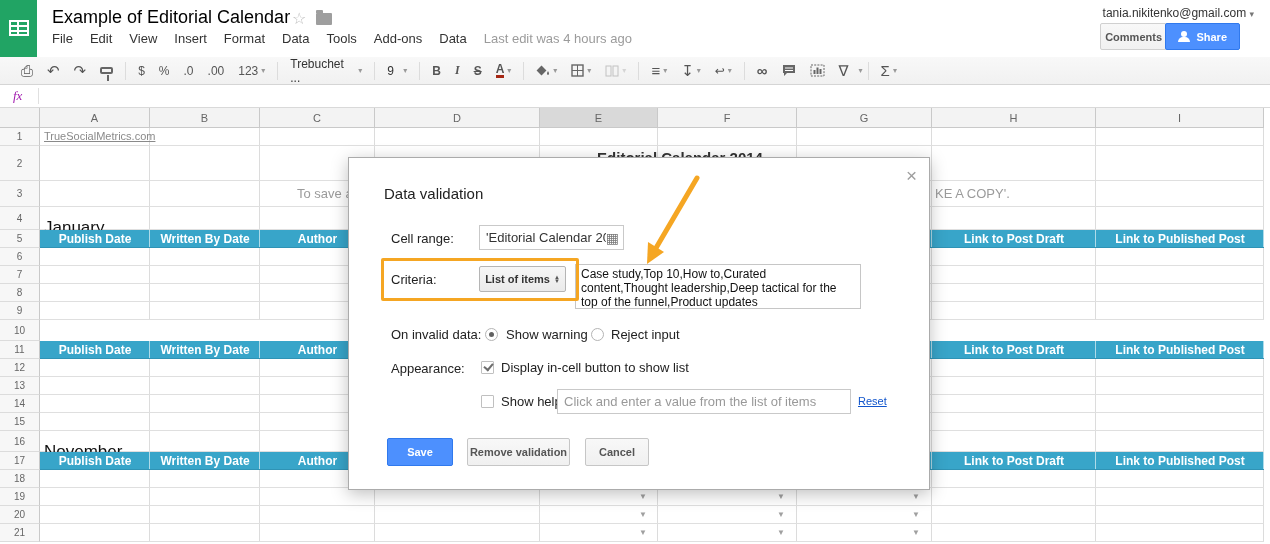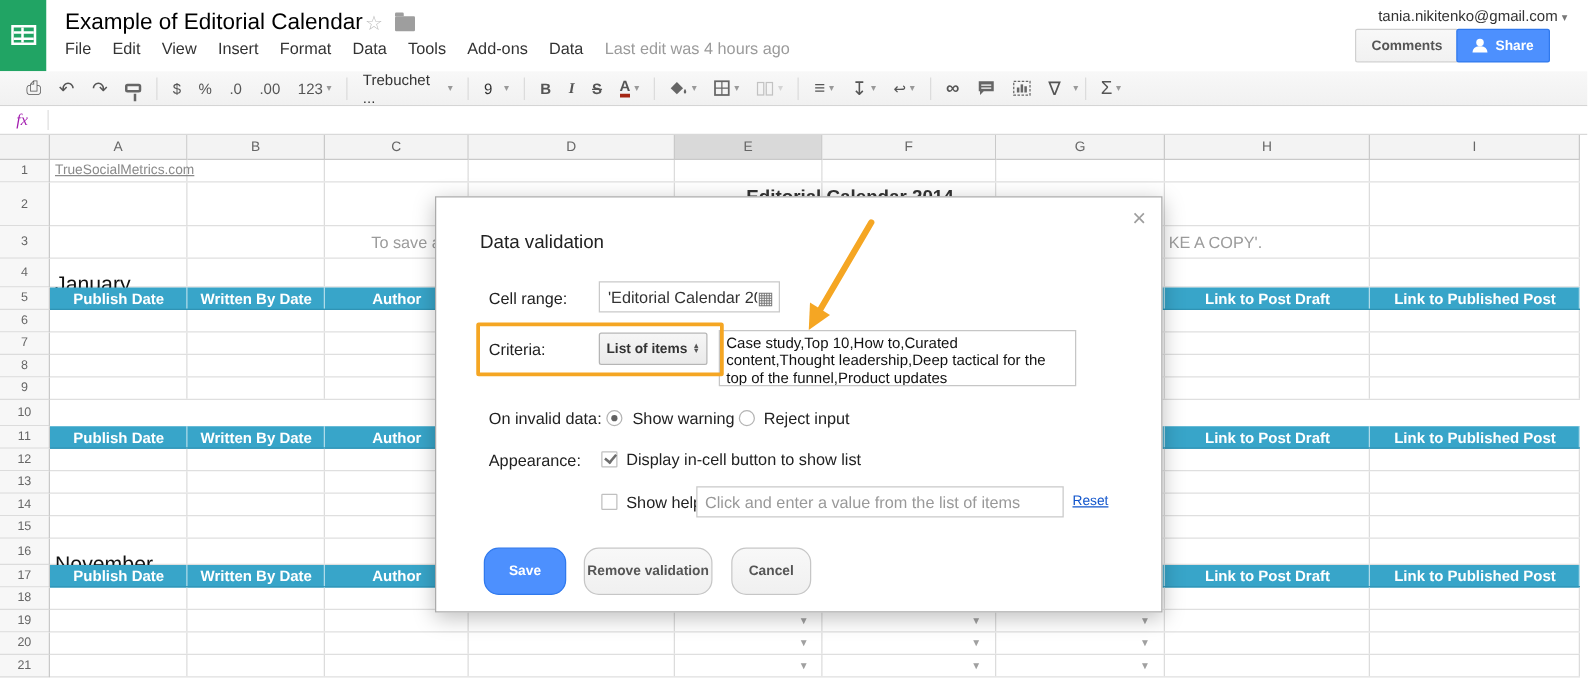--- a/index.html
+++ b/index.html
@@ -16,21 +16,21 @@
   #star{left:292px;top:9px;font-size:16px;color:#bdbdbd}
   #folder{left:316px;top:13px;width:16px;height:12px;background:#9e9e9e;border-radius:1px}
   #folder:before{content:"";position:absolute;left:0;top:-3px;width:7px;height:3px;background:#9e9e9e;border-radius:1px 1px 0 0}
   #menubar{left:52px;top:31px;font-size:13px;color:#333}
   #menubar span.mi{margin-right:17px;cursor:default}
   #last-edit{color:#9b9b9b}
   #account{right:16px;top:6px;font-size:12px;color:#333}
   #account .caret{color:#777;font-size:9px}
   .btn{display:inline-flex;align-items:center;justify-content:center;font-size:11px;font-weight:bold;
     border-radius:2px;cursor:pointer}
-  #comments-btn{right:103px;top:23px;height:27px;padding:0 12px;background:linear-gradient(#f8f8f8,#f1f1f1);
+  #comments-btn{right:103px;top:23px;height:27px;padding:0 4px;background:linear-gradient(#f8f8f8,#f1f1f1);
     border:1px solid #d0d0d0;color:#555}
   #share-btn{right:30px;top:23px;height:27px;padding:0 12px;background:#4d90fe;border:1px solid #3079ed;color:#fff;gap:6px}
   .person{width:12px;height:11px;position:relative;display:inline-block}
   .person:before{content:"";position:absolute;left:3px;top:0;width:6px;height:6px;border-radius:50%;background:#fff}
   .person:after{content:"";position:absolute;left:0;top:6px;width:12px;height:5px;border-radius:5px 5px 0 0;background:#fff}
 
   
   #toolbar{left:0;top:57px;width:1270px;height:28px;background:linear-gradient(#f8f8f8,#f1f1f1);
     border-bottom:1px solid #d5d5d5;display:flex;align-items:center;padding-left:14px;font-size:12px;color:#555}
   #toolbar .ti{padding:0 7px;cursor:pointer;display:inline-flex;align-items:center;color:#555}
@@ -97,21 +97,21 @@
   .radio{position:absolute;width:13px;height:13px;border:1px solid #b4b4b4;border-radius:50%;background:#fff;cursor:pointer}
   .radio.on:after{content:"";position:absolute;left:3px;top:3px;width:5px;height:5px;border-radius:50%;background:#616161}
   .check{position:absolute;width:13px;height:13px;border:1px solid #c0c0c0;border-radius:1px;background:#fff;cursor:pointer}
   .check.on:after{content:"";position:absolute;left:2px;top:1px;width:7px;height:4px;border-left:2px solid #6e6e6e;
     border-bottom:2px solid #6e6e6e;transform:rotate(-50deg)}
   .rlabel{position:absolute;white-space:nowrap;cursor:default}
   #help-input{position:absolute;left:208px;top:231px;width:294px;height:25px;border:1px solid #c9c9c9;
     font-family:inherit;font-size:13px;color:#333;padding:0 6px;outline:none}
   #help-input::placeholder{color:#999}
   #reset-link{position:absolute;left:509px;top:237px;font-size:11px;color:#1155cc;text-decoration:underline;cursor:pointer}
-  .dbtn{position:absolute;top:280px;height:38px;border-radius:12px;font-size:11px;font-weight:bold;
+  .dbtn{position:absolute;top:280px;height:28px;border-radius:2px;font-size:11px;font-weight:bold;
     display:flex;align-items:center;justify-content:center;cursor:pointer}
   #save-btn{left:38px;width:66px;background:#4d90fe;border:1px solid #3079ed;color:#fff}
   #remove-btn{left:118px;width:103px;background:linear-gradient(#f8f8f8,#f0f0f0);border:1px solid #c6c6c6;color:#555}
   #cancel-btn{left:236px;width:64px;background:linear-gradient(#f8f8f8,#f0f0f0);border:1px solid #c6c6c6;color:#555}
 
   #arrow{left:600px;top:158px;z-index:20;pointer-events:none}
 </style>
 </head>
 <body>
 

